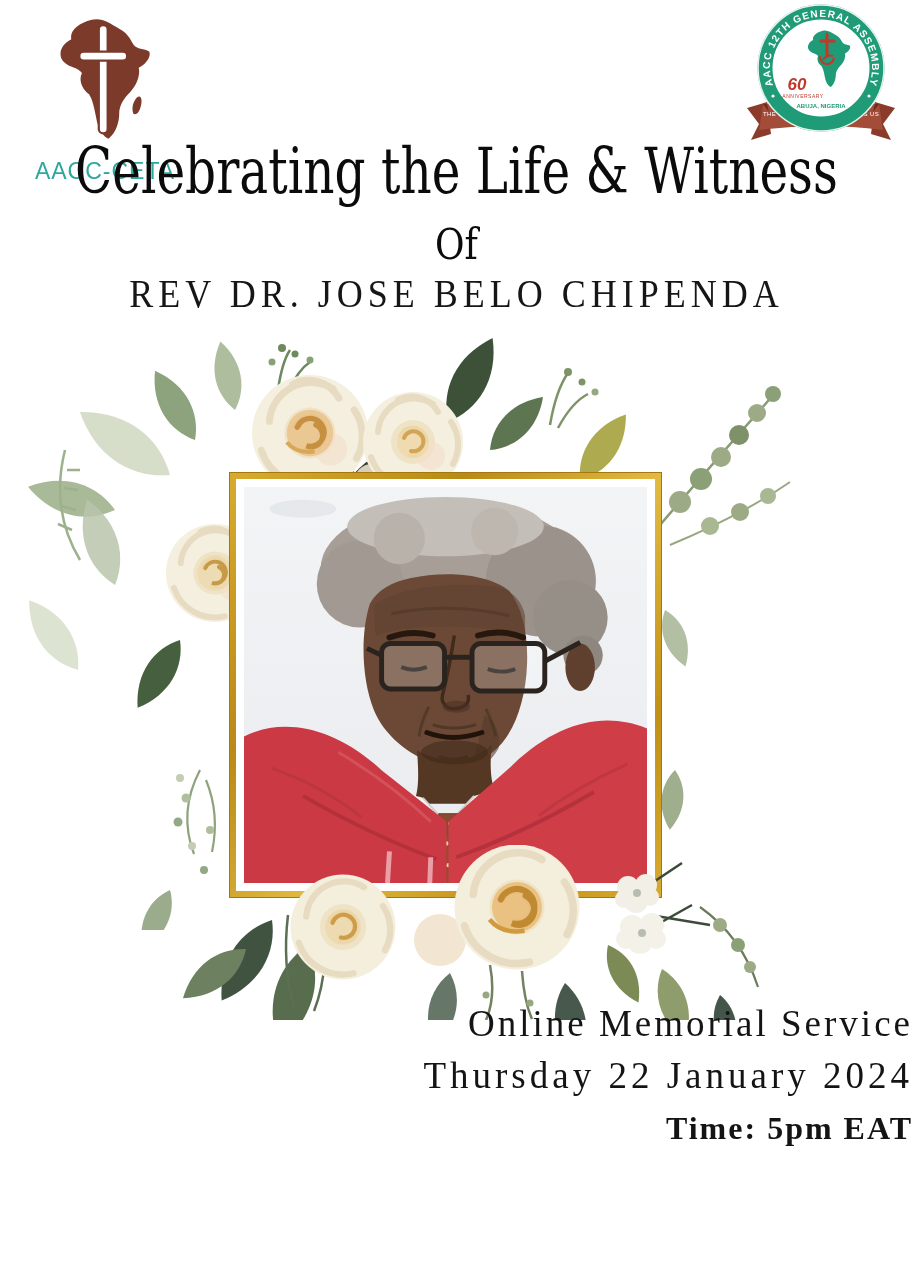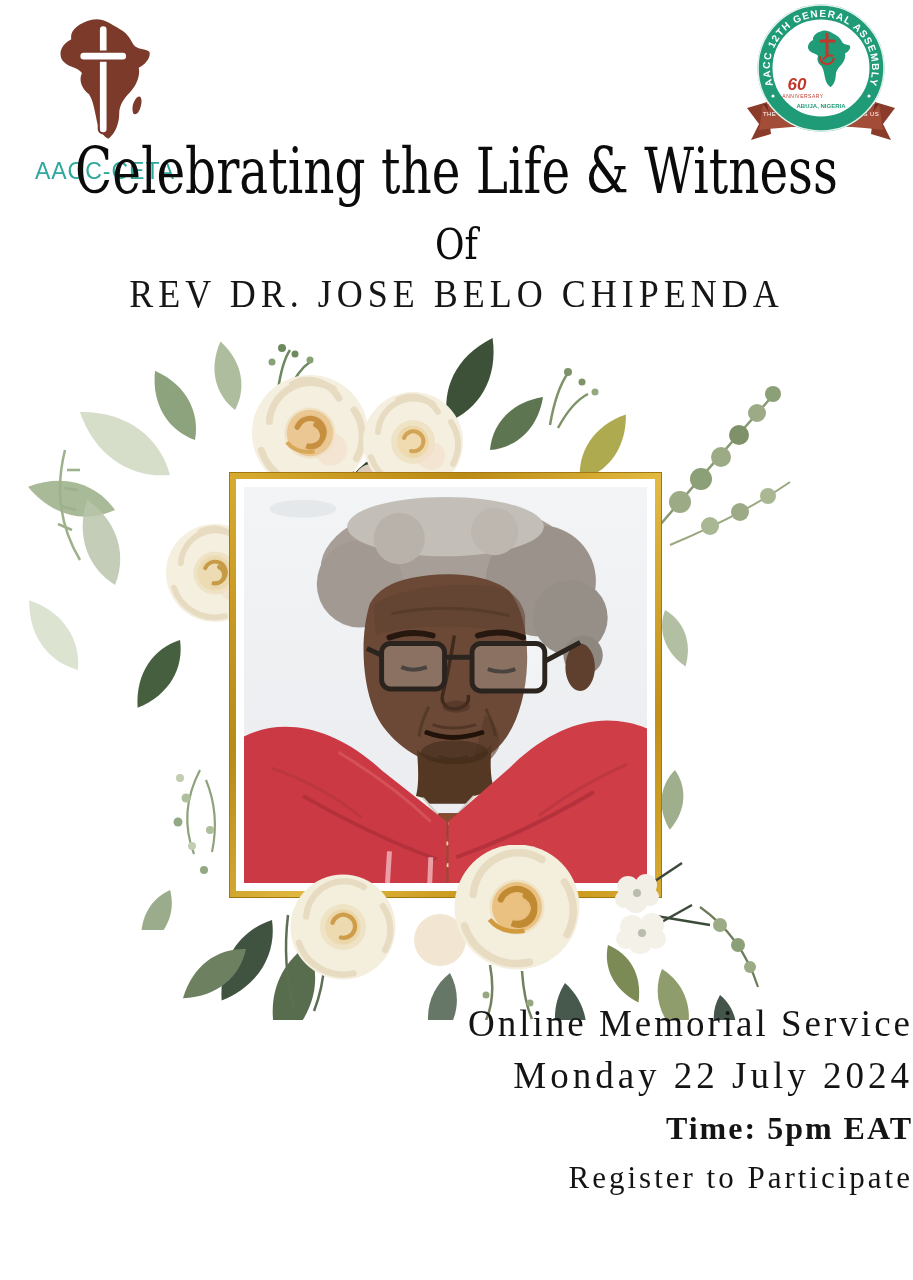--- a/index.html
+++ b/index.html
@@ -343,17 +343,16 @@
       </g>
       <path d="M680,62 Q722,92 738,142" stroke="#6c7c5a" stroke-width="2.2" fill="none"></path>
       <circle cx="700" cy="80" r="7" fill="#9cab85"></circle>
         <circle cx="718" cy="100" r="7" fill="#8ba076"></circle>
       <circle cx="730" cy="122" r="6" fill="#9cab85"></circle>
       <use href="#leaf2" transform="translate(700,150) rotate(170) scale(1.2)" fill="#44554a"></use>
     </g>
   </svg>
 
   <div class="detail d1">Online Memorial Service</div>
-  <div class="detail d2">Monday 22 July 2024</div>
+  <div class="detail d2">Thursday 22 January 2024</div>
   <div class="detail d3">Time: 5pm EAT</div>
-  <div class="detail d4">Register to Participate</div>
 
 </div>
 
 </body></html>

